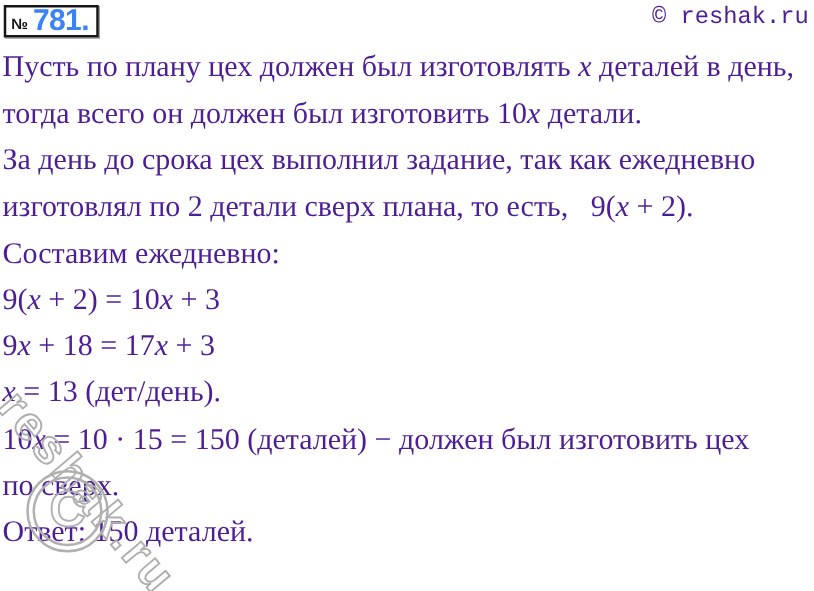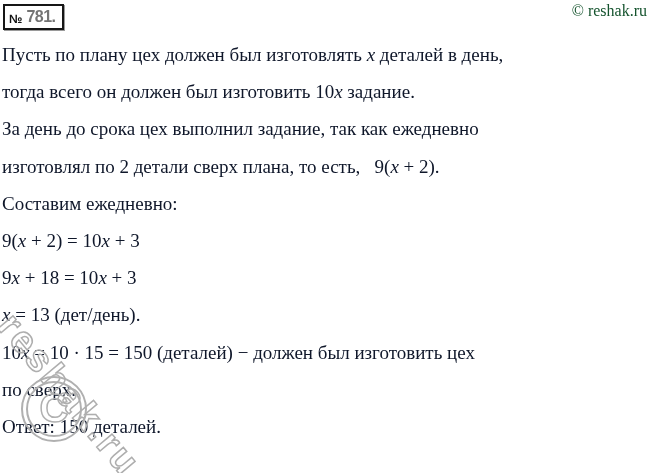--- a/index.html
+++ b/index.html
@@ -33,47 +33,47 @@
   .number-box .numero {
     font-family: "Liberation Sans", sans-serif;
     font-weight: 700;
     font-size: 12px;
     margin: 4px 4px 0 0;
     color: #111;
   }
   .number-box .num {
     font-family: "Liberation Sans", sans-serif;
     font-weight: 700;
-    font-size: 16px;
+    font-size: 24px;
     letter-spacing: -0.5px;
-    color: #737373;
+    color: #3b82f6;
   }
   .copyright {
     position: absolute;
     top: 2px;
     right: 4px;
-    font-family: Liberation Serif, serif;
-    font-size: 16px;
-    color: #14532d;
+    font-family: Liberation Mono, monospace;
+    font-size: 19px;
+    color: #4c1d95;
     white-space: nowrap;
   }
 
   
   .solution {
     position: absolute;
     top: 36px;
     left: 2px;
     right: 0;
   }
   .solution .line {
     height: 37.2px;
     line-height: 37.2px;
-    font-size: 19px;
+    font-size: 24px;
     white-space: pre;
-    color: #0f172a;
+    color: #4c1d95;
   }
   .solution .it {
     font-style: italic;
   }
 
   
   .watermark {
     position: absolute;
     inset: 0;
     pointer-events: none;
@@ -129,26 +129,26 @@
 
   <div class="number-box">
     <span class="numero">№</span>
     <span class="num">781.</span>
   </div>
 
   <div class="copyright">© reshak.ru</div>
 
   <div class="solution" id="solution">
       <div class="line"><span>Пусть по плану цех должен был изготовлять </span><span class="it">x</span><span> деталей в день,</span></div>
-      <div class="line"><span>тогда всего он должен был изготовить 10</span><span class="it">x</span><span> задание.</span></div>
+      <div class="line"><span>тогда всего он должен был изготовить 10</span><span class="it">x</span><span> детали.</span></div>
       <div class="line"><span>За день до срока цех выполнил задание, так как ежедневно</span></div>
       <div class="line"><span>изготовлял по 2 детали сверх плана, то есть,  9(</span><span class="it">x</span><span> + 2).</span></div>
       <div class="line"><span>Составим ежедневно:</span></div>
       <div class="line"><span>9(</span><span class="it">x</span><span> + 2) = 10</span><span class="it">x</span><span> + 3</span></div>
-      <div class="line"><span>9</span><span class="it">x</span><span> + 18 = 10</span><span class="it">x</span><span> + 3</span></div>
+      <div class="line"><span>9</span><span class="it">x</span><span> + 18 = 17</span><span class="it">x</span><span> + 3</span></div>
       <div class="line"><span class="it">x</span><span> = 13 (дет/день).</span></div>
       <div class="line"><span>10</span><span class="it">x</span><span> = 10 · 15 = 150 (деталей) − должен был изготовить цех</span></div>
       <div class="line"><span>по сверх.</span></div>
       <div class="line"><span>Ответ: 150 деталей.</span></div>
     </div>
 
   <div class="watermark">
     <div class="wm-c">
       <div class="wm-c-inner">
         <span class="wm-c-letter">C</span>

